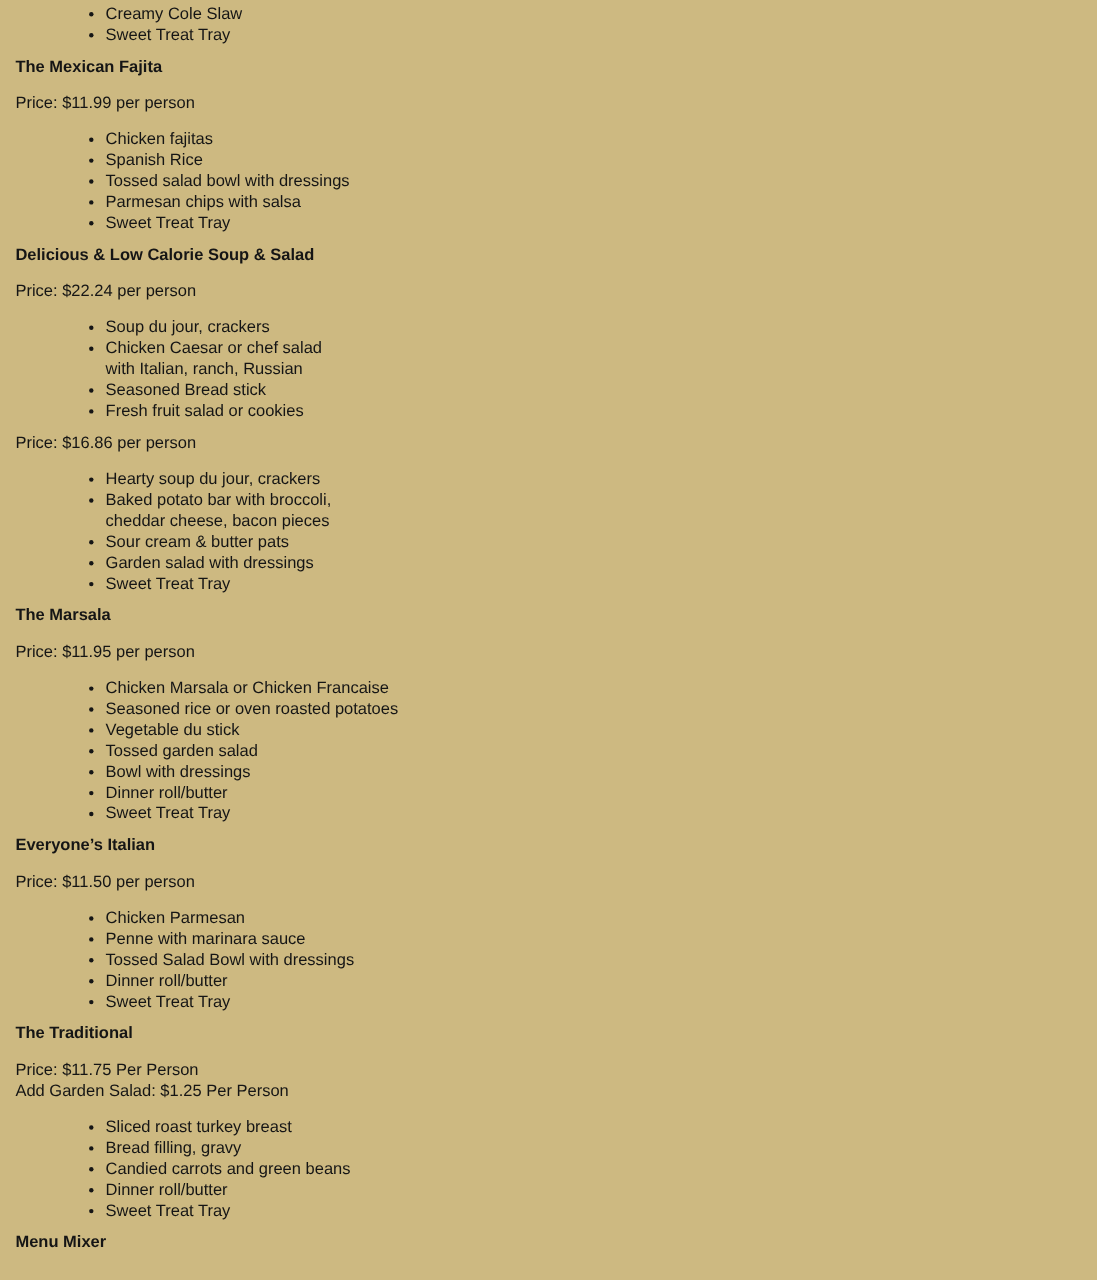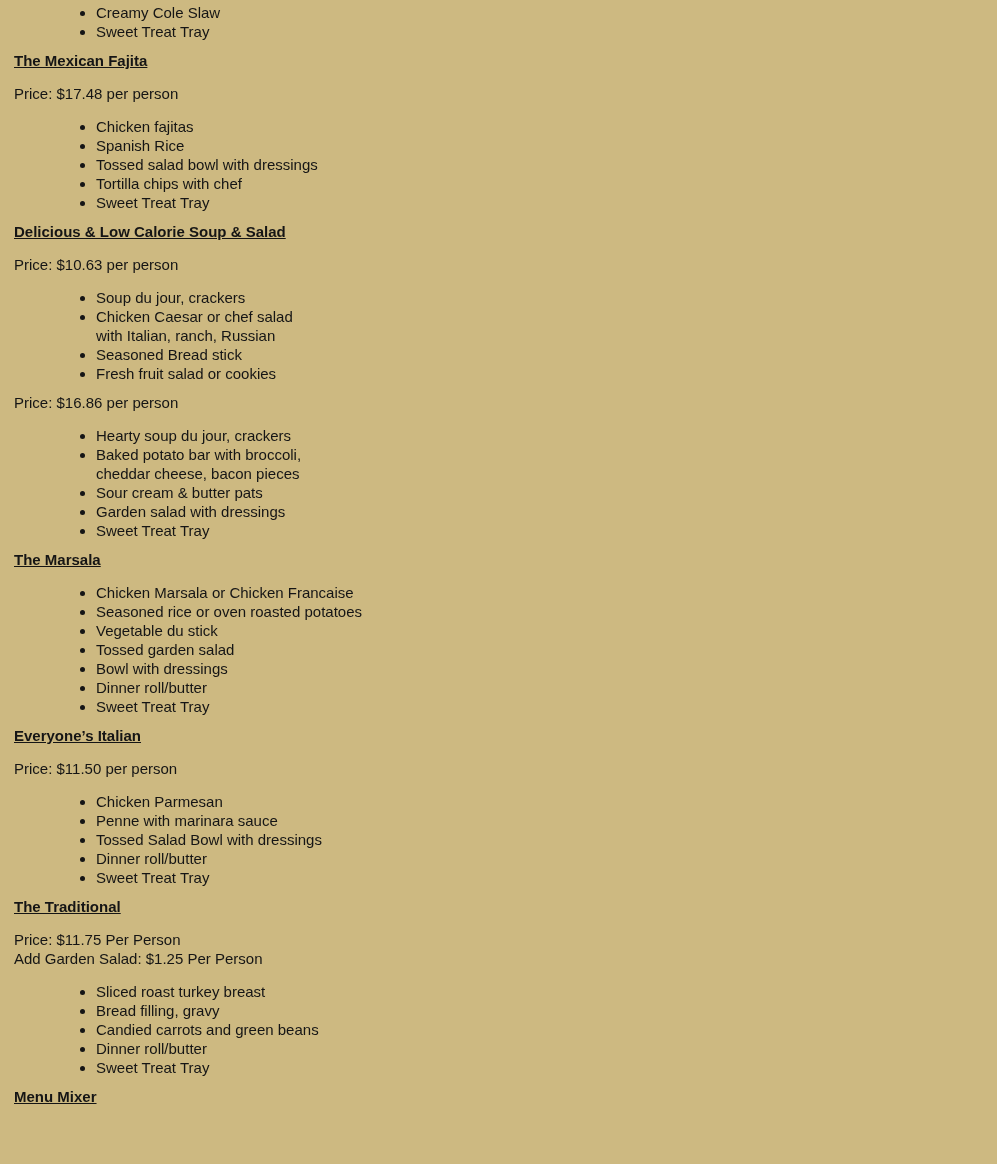--- a/index.html
+++ b/index.html
@@ -9,21 +9,20 @@
     overflow: hidden;
     background: #cdb981;
     color: #151515;
     font-family: "Liberation Sans", sans-serif;
     font-size: 15px;
   }
   .page { padding: 3px 14px 0 14px; }
   p { margin: 0 0 14px 0; line-height: 19px; }
   .heading {
     font-weight: bold;
-    text-decoration: underline;
   }
   .price { white-space: pre-line; }
   ul.menu-list {
     margin: 0 0 10px 0;
     padding-left: 40px;
     list-style-type: disc;
   }
   ul.menu-list li {
     line-height: 19px;
     white-space: pre-line;
@@ -34,50 +33,51 @@
 <body>
 
 <div class="page">
 
   <ul class="menu-list">
     <li>Creamy Cole Slaw</li>
     <li>Sweet Treat Tray</li>
   </ul>
 
   <p class="heading">The Mexican Fajita</p>
-  <p class="price">Price: $17.48 per person</p>
+  <p class="price">Price: $11.99 per person</p>
   <ul class="menu-list">
     <li>Chicken fajitas</li>
     <li>Spanish Rice</li>
     <li>Tossed salad bowl with dressings</li>
-    <li>Tortilla chips with chef</li>
+    <li>Parmesan chips with salsa</li>
     <li>Sweet Treat Tray</li>
   </ul>
 
   <p class="heading">Delicious &amp; Low Calorie Soup &amp; Salad</p>
-  <p class="price">Price: $10.63 per person</p>
+  <p class="price">Price: $22.24 per person</p>
   <ul class="menu-list">
     <li>Soup du jour, crackers</li>
     <li>Chicken Caesar or chef salad
 with Italian, ranch, Russian</li>
     <li>Seasoned Bread stick</li>
     <li>Fresh fruit salad or cookies</li>
   </ul>
 
   <p class="price">Price: $16.86 per person</p>
   <ul class="menu-list">
     <li>Hearty soup du jour, crackers</li>
     <li>Baked potato bar with broccoli,
 cheddar cheese, bacon pieces</li>
     <li>Sour cream &amp; butter pats</li>
     <li>Garden salad with dressings</li>
     <li>Sweet Treat Tray</li>
   </ul>
 
   <p class="heading">The Marsala</p>
+  <p class="price">Price: $11.95 per person</p>
   <ul class="menu-list">
     <li>Chicken Marsala or Chicken Francaise</li>
     <li>Seasoned rice or oven roasted potatoes</li>
     <li>Vegetable du stick</li>
     <li>Tossed garden salad</li>
     <li>Bowl with dressings</li>
     <li>Dinner roll/butter</li>
     <li>Sweet Treat Tray</li>
   </ul>
 

